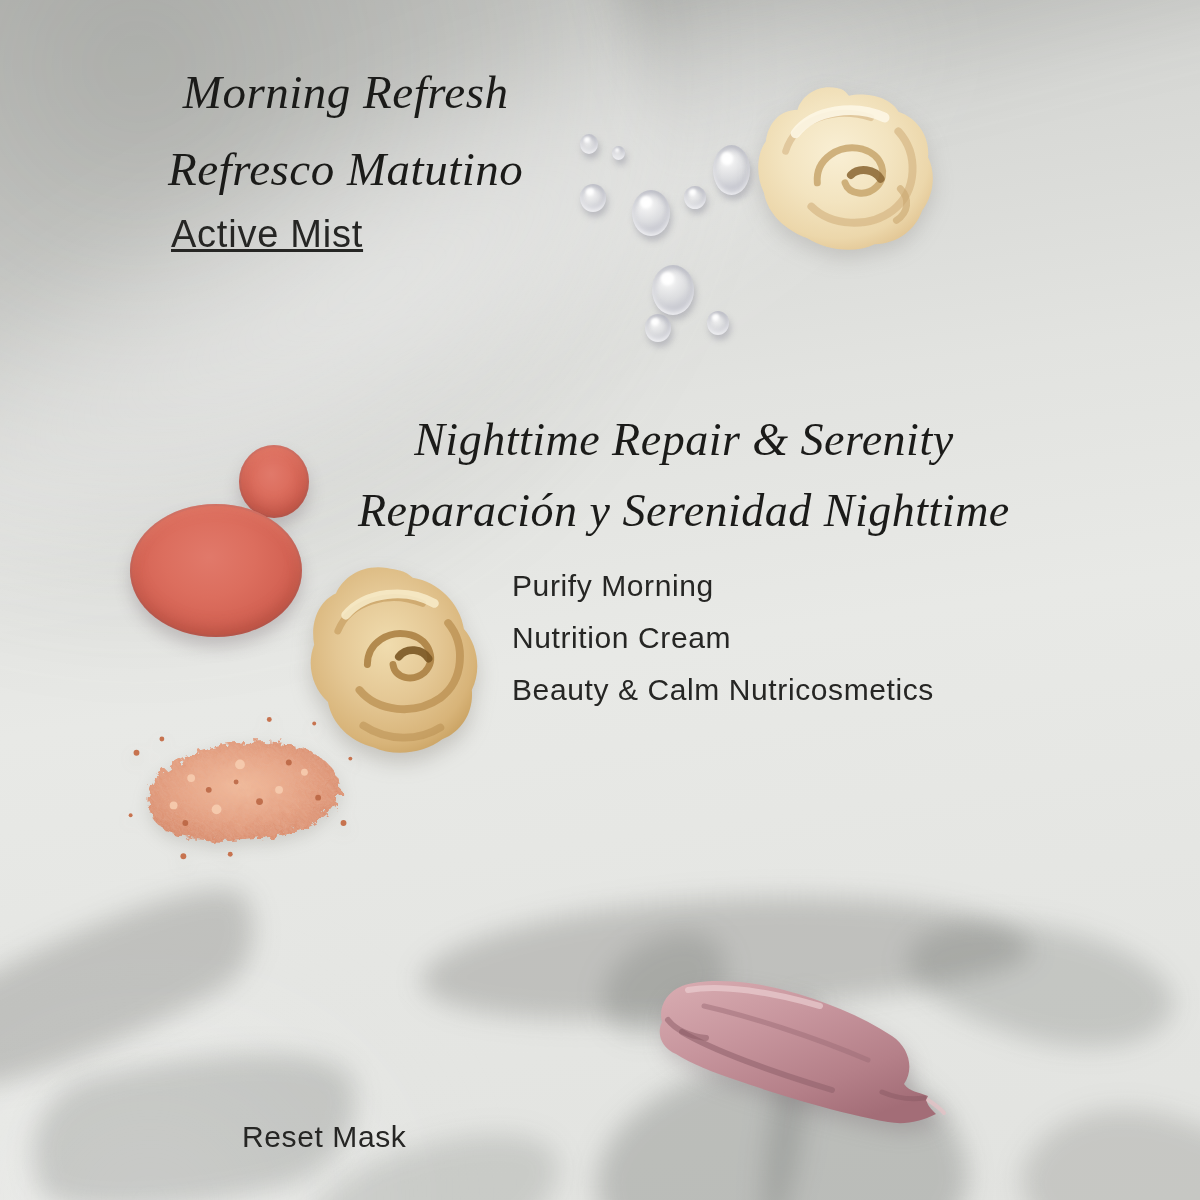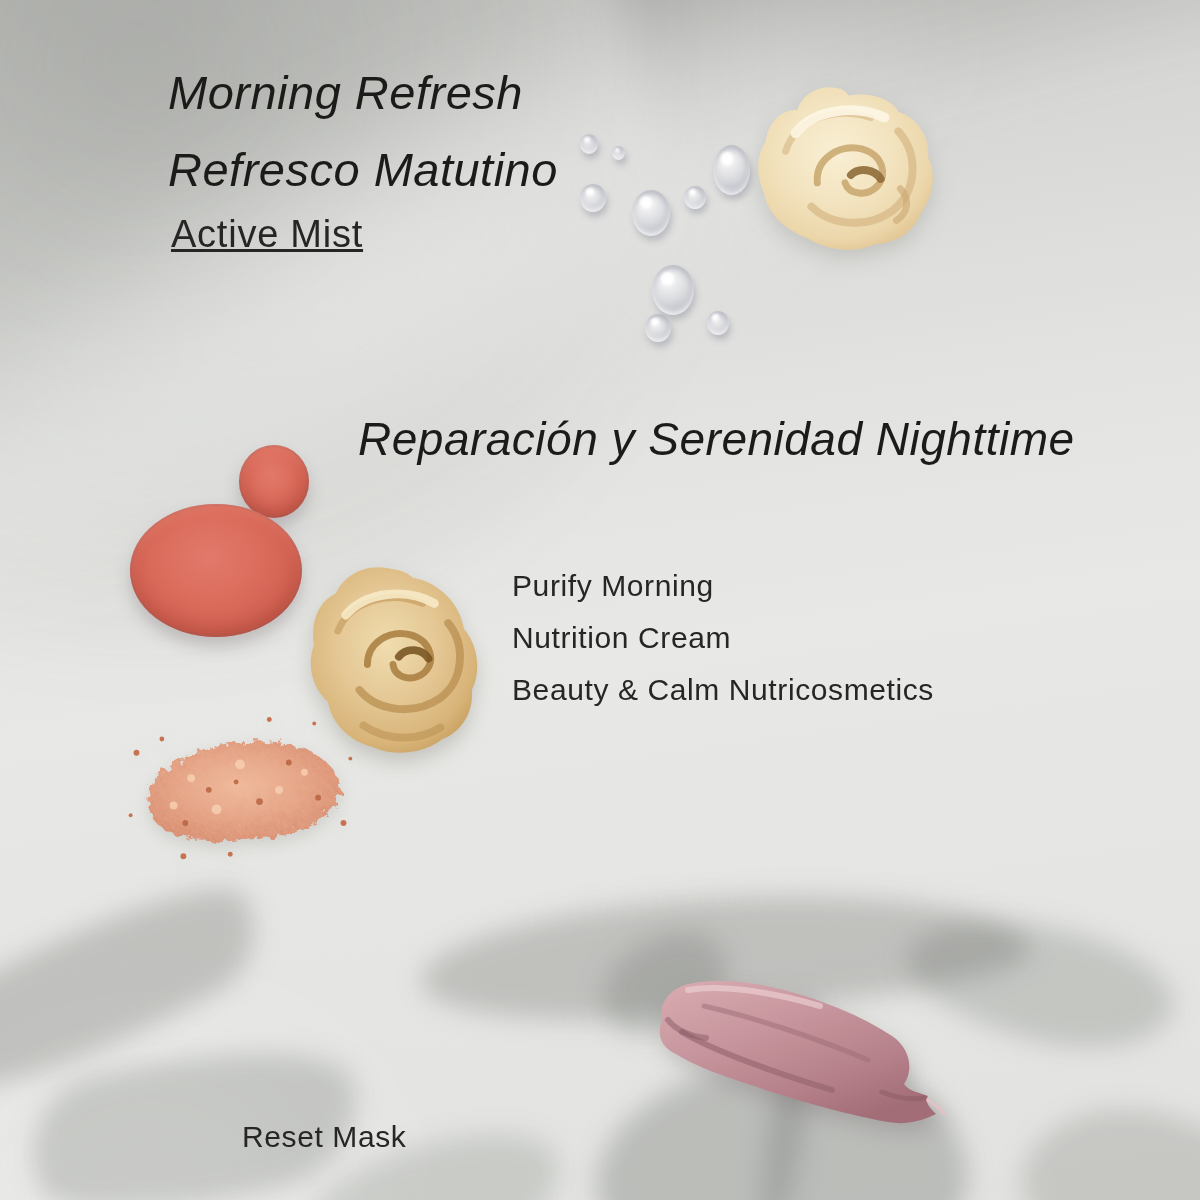--- a/index.html
+++ b/index.html
@@ -36,22 +36,22 @@
        background:rgba(84,86,82,.20);border-radius:50% 50% 40% 60%/60% 40% 55% 45%;}
   .ls6{left:-80px;top:925px;width:350px;height:125px;transform:rotate(-29deg);
        background:rgba(84,86,82,.26);border-radius:15% 85% 20% 80% / 55% 45% 55% 45%;}
   .ls7{left:30px;top:1055px;width:330px;height:150px;transform:rotate(-13deg);
        background:rgba(84,86,82,.23);border-radius:25% 75% 30% 70%/55% 45% 60% 40%;}
   .ls8{left:295px;top:1145px;width:270px;height:120px;transform:rotate(-21deg);
        background:rgba(84,86,82,.18);border-radius:40% 60% 40% 60%/50% 50% 50% 50%;}
   .ls9{left:600px;top:938px;width:130px;height:92px;transform:rotate(-20deg);
        background:rgba(84,86,82,.22);border-radius:60% 40% 55% 45%/55% 45% 60% 40%;}
   
-  .title{position:absolute;z-index:5;font-family:Liberation Sans, sans-serif;
-    font-style:italic;font-weight:400;color:#1b1b19;letter-spacing:.5px;}
+  .title{position:absolute;z-index:5;font-family:Liberation Serif, serif;
+    font-style:italic;font-weight:400;color:#1b1b19;letter-spacing:.5px;text-align:center;}
   .t-morning{left:168px;top:54px;font-size:47px;line-height:77px;}
   .t-night{left:358px;top:404px;font-size:46px;line-height:71px;}
   .t-weekly{left:203px;top:930px;font-size:49px;line-height:82px;}
   .plist{position:absolute;z-index:5;color:#262624;font-weight:300;letter-spacing:.02em;}
   .p-morning{left:171px;top:210px;font-size:38px;line-height:49px;text-decoration:underline;}
   .p-night{left:512px;top:560px;font-size:30px;line-height:52px;}
   .p-weekly{left:200px;top:1112px;font-size:30px;line-height:49px;margin-left:42px;}
   
   .droplet{position:absolute;z-index:4;border-radius:50%;
     background:radial-gradient(circle at 38% 30%,rgba(255,255,255,.95) 0%,rgba(244,244,248,.55) 22%,rgba(215,216,225,.45) 45%,rgba(186,187,200,.75) 72%,rgba(150,151,168,.92) 92%,rgba(128,129,146,.85) 100%);
@@ -118,20 +118,21 @@
     <path fill="url(#gCream)" d="M86 8 C66 4 50 16 46 30 C28 30 16 44 14 62 C4 76 4 98 12 114 C16 136 34 152 56 160 C74 172 104 176 124 166 C148 166 166 150 172 132 C184 116 186 94 178 78 C180 56 166 38 148 32 C140 16 112 12 98 16 C94 10 90 9 86 8 Z"></path>
     <path d="M34 72 C44 40 84 26 120 38" stroke="#dcc094" stroke-width="7" fill="none" stroke-linecap="round" opacity=".8"></path>
     <path d="M148 52 C168 74 168 112 142 132 C118 150 80 148 60 128" stroke="#d6b684" stroke-width="8" fill="none" stroke-linecap="round" opacity=".7"></path>
     <path d="M66 104 C64 80 88 64 112 70 C132 76 138 96 126 108 C116 118 98 116 94 104" stroke="#c4a167" stroke-width="7" fill="none" stroke-linecap="round" opacity=".8"></path>
     <path d="M100 96 C108 88 124 90 130 100" stroke="#8f6b38" stroke-width="8" fill="none" stroke-linecap="round" opacity=".9"></path>
     <path d="M150 110 C160 120 158 134 146 142" stroke="#caa76f" stroke-width="7" fill="none" stroke-linecap="round" opacity=".6"></path>
     <path d="M44 54 C62 30 104 24 134 38" stroke="#fdf6e4" stroke-width="10" fill="none" stroke-linecap="round" opacity=".9"></path>
   </svg>
 
   <div class="title t-night">
+    <div>Nighttime Repair &amp; Serenity</div>
     <div>Reparación y Serenidad Nighttime</div>
   </div>
   <div class="plist p-night">
     <div>Purify Morning</div>
     <div>Nutrition Cream</div>
     <div>Beauty &amp; Calm Nutricosmetics</div>
   </div>
 
   <div class="serum-drop" style="left:239px;top:445px;width:70px;height:73px;"></div>
   <div class="serum-drop" style="left:130px;top:504px;width:172px;height:133px;"></div>

